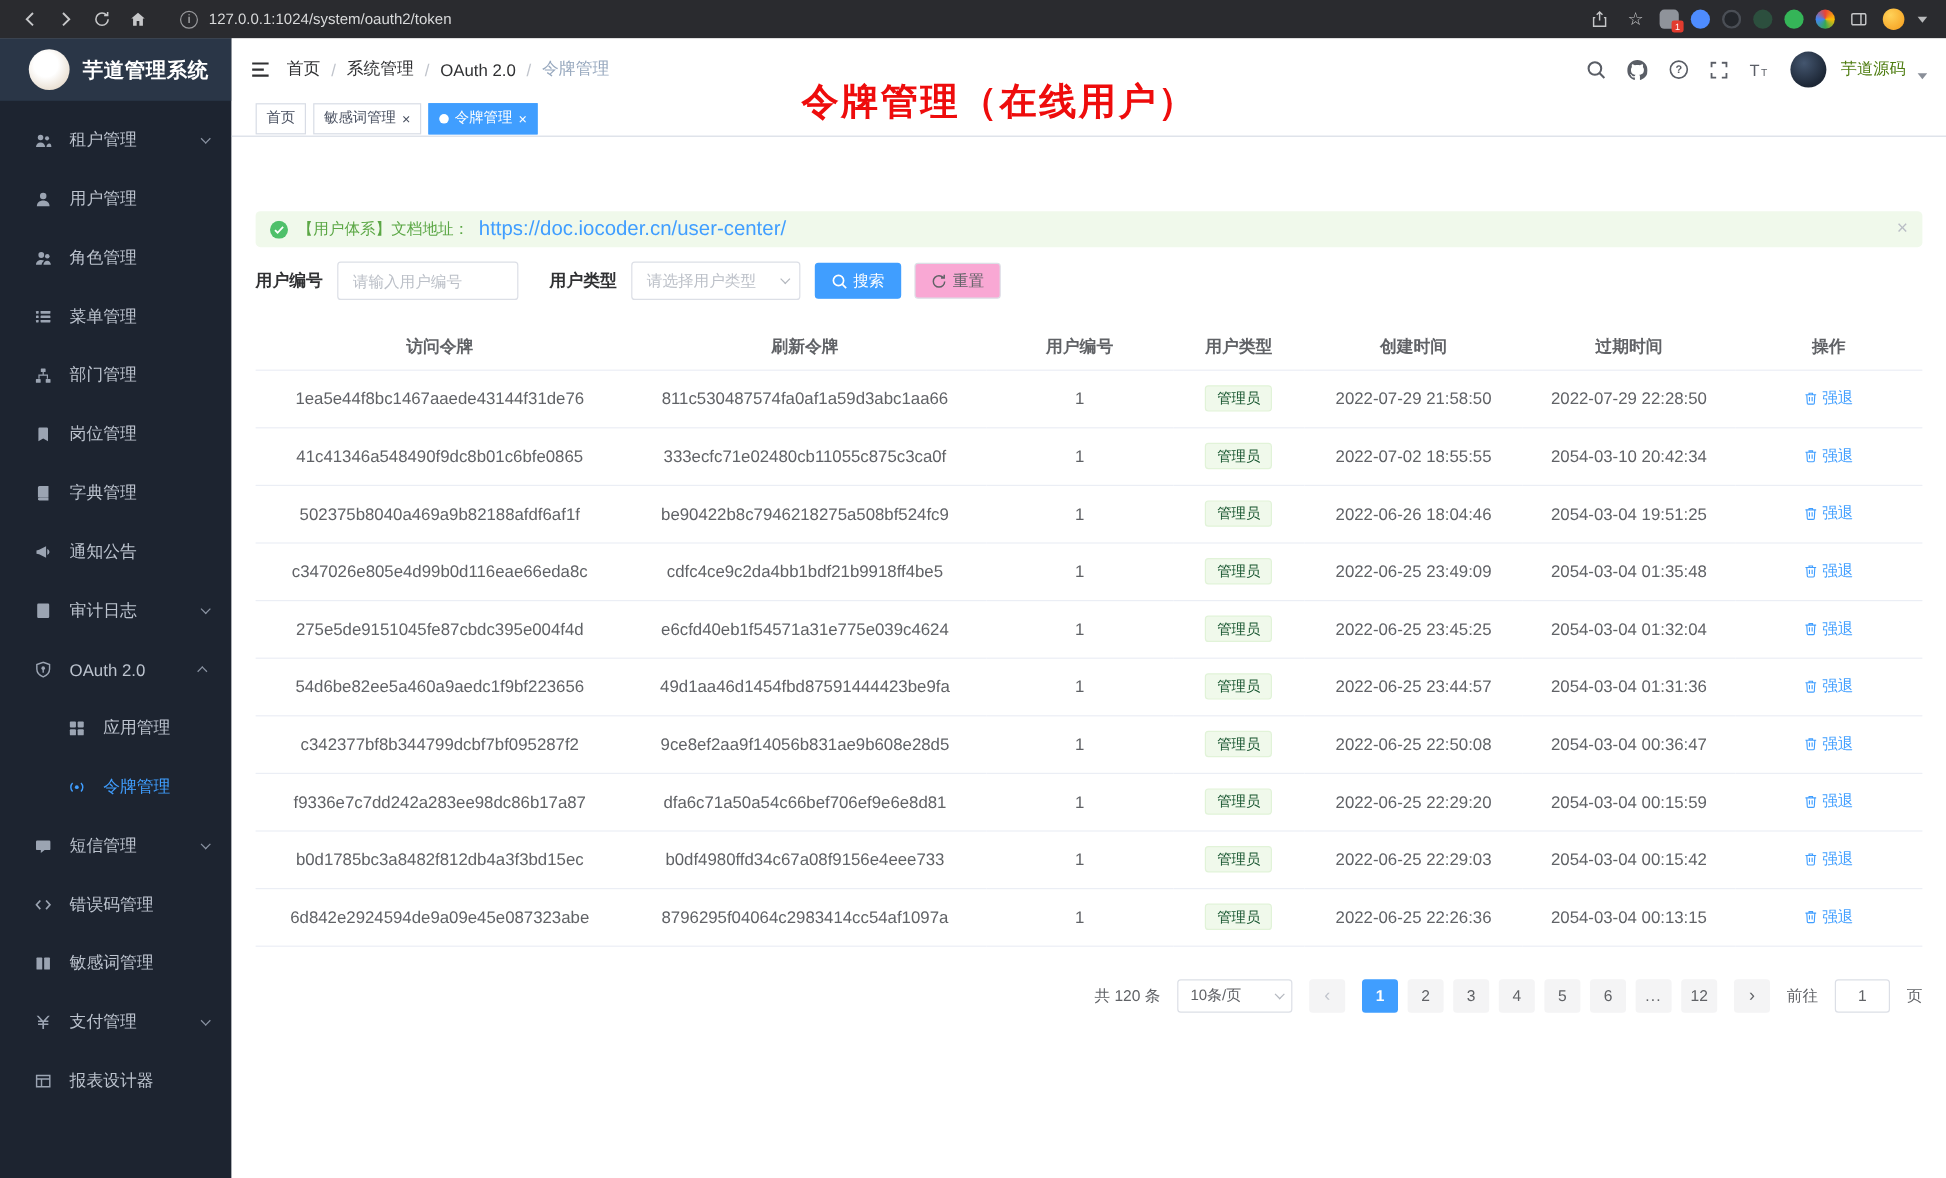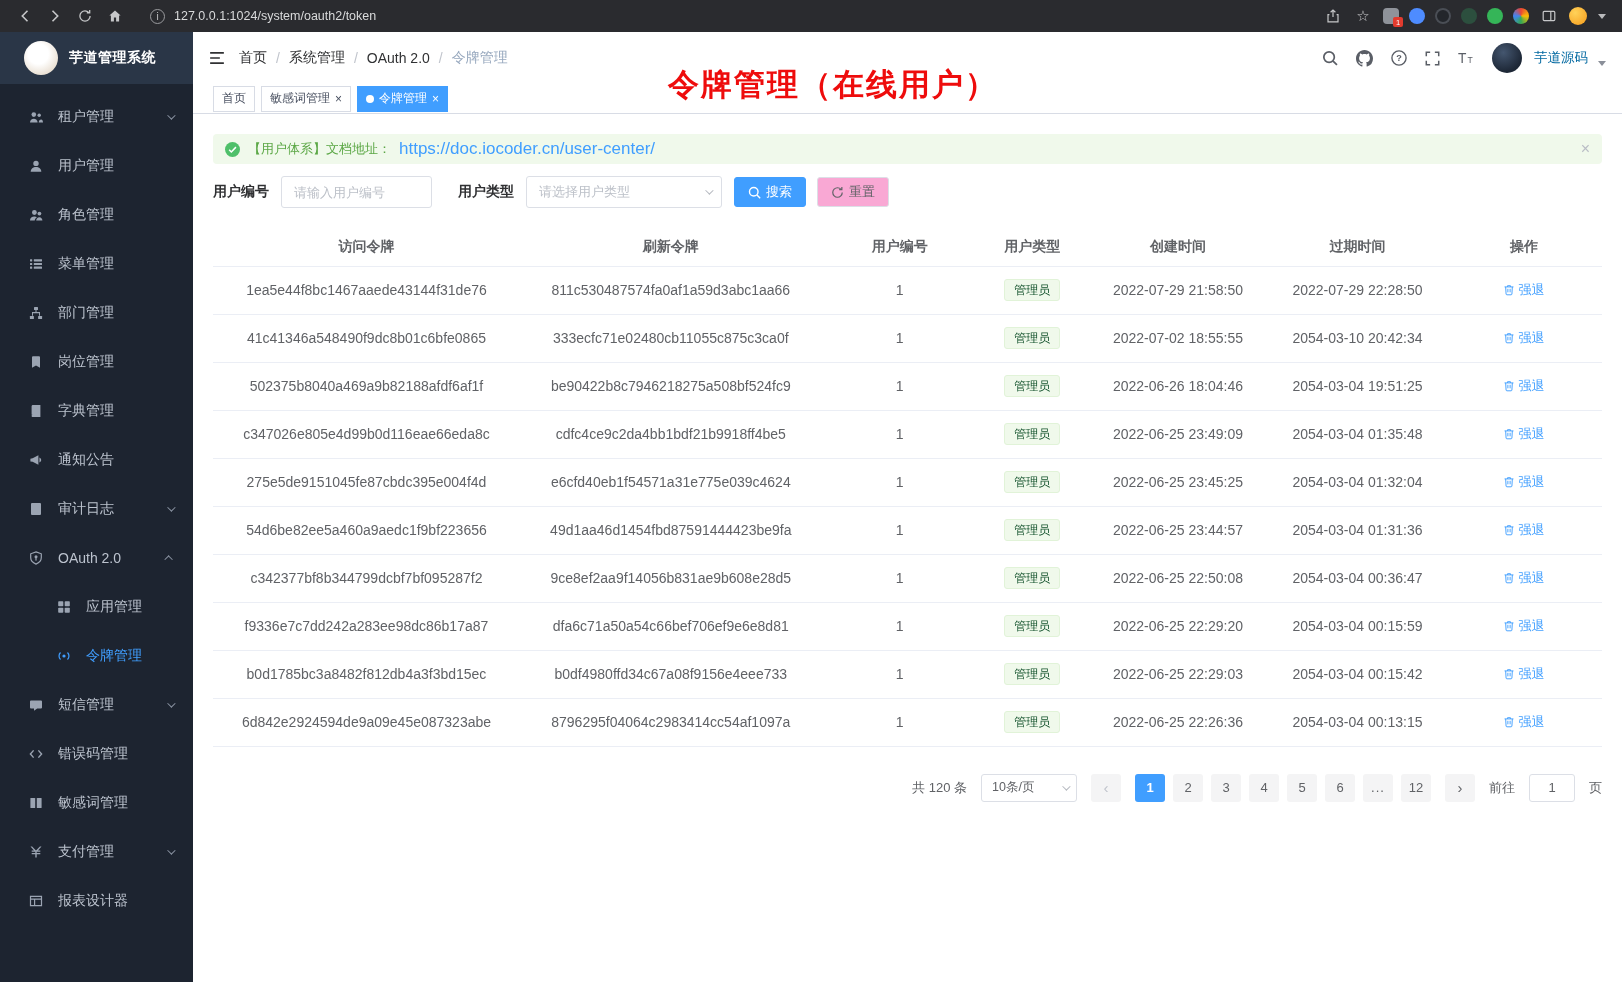--- a/index.html
+++ b/index.html
@@ -28,21 +28,21 @@
     border-top:5px solid #b9babc; margin:0 6px; }
 
   
   .app { display:flex; height:950px; }
 
   
   .sidebar { width:193px; background:#1d2430; flex:none; display:flex; flex-direction:column; }
   .logo { height:52px; background:#2a3647; display:flex; align-items:center; padding-left:24px; gap:11px; cursor:pointer; }
   .logo-avatar { width:34px; height:34px; border-radius:50%; flex:none;
     background:radial-gradient(circle at 42% 38%, #ffffff 35%, #e9dfd2 75%, #d8ccbd); }
-  .logo-title { color:#fff; font-size:14px; font-weight:700; letter-spacing:.5px; }
+  .logo-title { color:#fff; font-size:17px; font-weight:700; letter-spacing:.5px; }
   .menu { padding-top:8px; overflow:hidden; }
   .menu-item { height:49px; display:flex; align-items:center; padding-left:28px; gap:14px;
     color:#bcc3ce; font-size:14px; cursor:pointer; }
   .menu-item .mi-icon { width:16px; display:flex; justify-content:center; color:#9ba4b2; }
   .menu-item.sub { padding-left:56px; }
   .menu-item.active, .menu-item.active .mi-icon { color:#409eff; }
   .mi-arrow { margin-left:auto; margin-right:20px; width:6px; height:6px;
     border-right:1.5px solid #8b94a3; border-bottom:1.5px solid #8b94a3;
     transform:rotate(45deg) translateY(-2px); }
   .mi-arrow.up { transform:rotate(-135deg) translateY(-2px); }
@@ -53,49 +53,49 @@
   .topbar { height:52px; display:flex; align-items:center; padding:0 16px; }
   .hamburger { color:#303133; margin-right:14px; display:flex; cursor:pointer; }
   .breadcrumb { display:flex; align-items:center; gap:9px; font-size:14px; }
   .bc-item { color:#303133; cursor:pointer; }
   .bc-item.last { color:#97a8be; cursor:default; }
   .bc-sep { color:#c0c4cc; }
   .topbar-right { margin-left:auto; display:flex; align-items:center; gap:18px; }
   .tool { color:#5a5e66; display:flex; cursor:pointer; }
   .avatar { width:30px; height:30px; border-radius:50%;
     background:radial-gradient(circle at 38% 32%, #44566f, #1d2736 70%); cursor:pointer; }
-  .user-name { font-size:13.5px; color:#0369a1; margin-left:-6px; cursor:pointer; }
+  .user-name { font-size:13.5px; color:#4d7c0f; margin-left:-6px; cursor:pointer; }
   .caret-down { width:0; height:0; border-left:4px solid transparent; border-right:4px solid transparent;
     border-top:5px solid #8a8f99; margin-left:-8px; margin-top:10px; }
 
   .tabbar { height:30px; border-bottom:1px solid #d8dce5; display:flex; align-items:center;
     gap:6px; padding:0 20px; }
   .tab { height:26px; border:1px solid #d8dce5; background:#fff; color:#495060; font-size:12px;
     display:inline-flex; align-items:center; gap:5px; padding:0 8px; cursor:pointer; }
   .tab.active { background:#409eff; border-color:#409eff; color:#fff; }
   .tab-dot { width:8px; height:8px; border-radius:50%; background:#fff; }
   .tab-close { font-size:12px; line-height:1; }
 
   .content { flex:1; padding:20px 20px 0; position:relative; }
 
   
   .alert { height:30px; background:#f0f9eb; border-radius:4px; display:flex; align-items:center;
-    gap:8px; padding:0 12px; margin-bottom:12px; }
+    gap:8px; padding:0 12px; margin-bottom:12px;margin-top:42px; }
   .alert-check { display:flex; }
   .alert-label { color:#5ba745; font-size:13px; }
   .alert-link { color:#409eff; font-size:17px; text-decoration:none; cursor:pointer; }
   .alert-close { margin-left:auto; color:#b9bdc5; font-size:16px; cursor:pointer; }
 
   
   .filters { display:flex; align-items:center; margin-top:12px; }
   .f-label { font-size:14px; font-weight:700; color:#303133; margin-right:12px; white-space:nowrap; }
   .f-input { width:151px; height:32px; border:1px solid #dcdfe6; border-radius:3px; padding:4px 12px;
     font-size:13px; color:#404040; margin-right:26px; outline:none; font-family:inherit; }
   .f-input::placeholder { color:#bcc0c8; }
-  .f-select { width:196px; height:32px; border:1px solid #dcdfe6; border-radius:3px;
+  .f-select { width:141px; height:32px; border:1px solid #dcdfe6; border-radius:3px;
     display:flex; align-items:center; padding:0 10px 0 12px; margin-right:12px; cursor:pointer; }
   .f-placeholder { color:#bcc0c8; font-size:13px; flex:1; }
   .sel-caret { width:6px; height:6px; border-right:1.4px solid #b4b8bf; border-bottom:1.4px solid #b4b8bf;
     transform:rotate(45deg) translateY(-2px); flex:none; }
   .btn { height:30px; border:1px solid #dcdfe6; border-radius:3px; background:#f9a8d4; color:#606266;
     font-size:13px; display:inline-flex; align-items:center; gap:5px; padding:0 13px;
     margin-right:11px; cursor:pointer; font-family:inherit; }
   .btn-primary { background:#409eff; border-color:#409eff; color:#fff; }
   .btn .bic { display:flex; }
 

